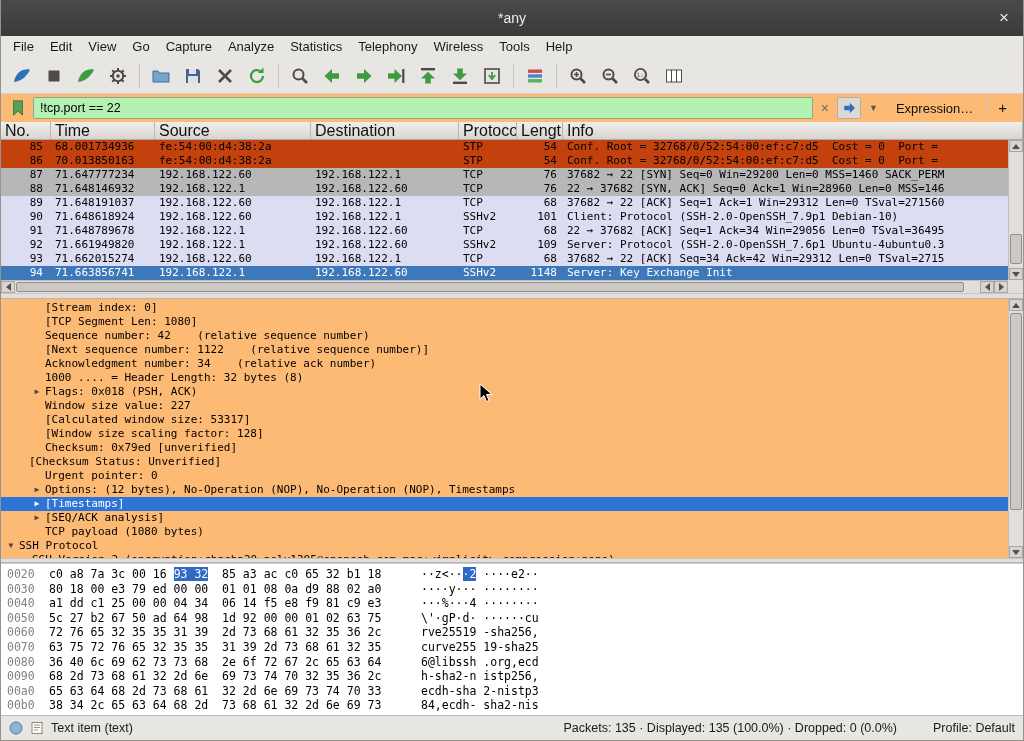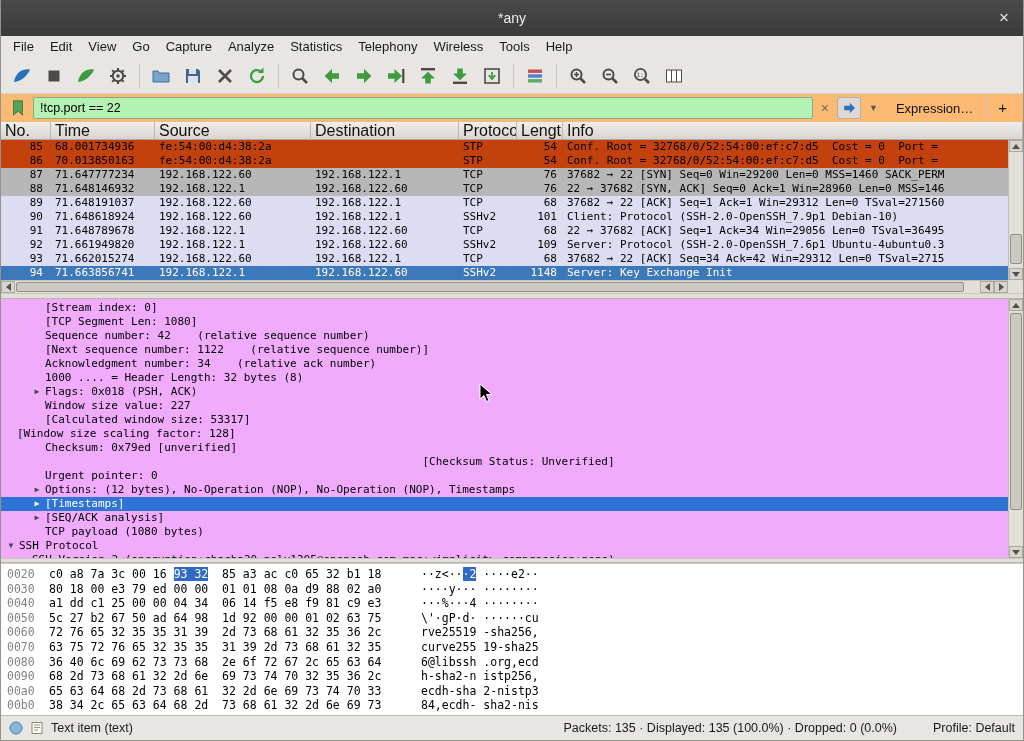--- a/index.html
+++ b/index.html
@@ -52,21 +52,21 @@
   .arr.up{border-left:4px solid transparent;border-right:4px solid transparent;border-bottom:5px solid #54504c;}
   .arr.down{border-left:4px solid transparent;border-right:4px solid transparent;border-top:5px solid #54504c;}
   .arr.left{border-top:4px solid transparent;border-bottom:4px solid transparent;border-right:5px solid #54504c;}
   .arr.right{border-top:4px solid transparent;border-bottom:4px solid transparent;border-left:5px solid #54504c;}
   .vthumb{position:absolute;left:1px;width:12px;background:#ccc8c4;border:1px solid #938f8b;border-radius:2px;}
   .hthumb{position:absolute;top:1px;height:10px;background:#ccc8c4;border:1px solid #938f8b;border-radius:2px;}
   
   .splitter{flex:none;background:#e2dfdb;border-top:1px solid #cac6c2;border-bottom:1px solid #b8b4b0;}
   .sp1{height:6px;} .sp2{height:5px;}
   
-  .details{flex:1;position:relative;background:#f0abfc;overflow:hidden;}
+  .details{flex:1;position:relative;background:#fdba74;overflow:hidden;}
   .details-body{position:absolute;top:0;left:0;right:15px;bottom:0;overflow:hidden;padding-top:2px;font-family:"DejaVu Sans Mono",monospace;}
   .dline{height:14px;line-height:14px;font-size:11px;color:#000;white-space:pre;overflow:hidden;}
   .expander{display:inline-block;width:16px;font-size:8px;color:#4a4a4a;text-align:center;vertical-align:top;}
   .dline.sel{background:#2e74d6;color:#fff;}
   .dline.sel .expander{color:#fff;}
   .dvscroll{position:absolute;top:0;right:0;bottom:0;width:15px;background:#e2dfdb;border-left:1px solid #c2beba;}
   
   .hexpane{flex:none;height:152px;background:#fff;font-family:"DejaVu Sans Mono",monospace;padding:3px 0 0 6px;overflow:hidden;border-top:1px solid #d0ccc8;}
   .hline{height:14.6px;line-height:14.6px;font-size:11.5px;white-space:pre;color:#000;}
   .hoff{color:#828282;display:inline-block;width:42px;}
@@ -386,23 +386,23 @@
     <div class="details-body" id="details-body">
         <div class="dline" style="padding-left: 28px;"><span class="expander"></span><span>[Stream index: 0]</span></div>
         <div class="dline" style="padding-left: 28px;"><span class="expander"></span><span>[TCP Segment Len: 1080]</span></div>
         <div class="dline" style="padding-left: 28px;"><span class="expander"></span><span>Sequence number: 42    (relative sequence number)</span></div>
         <div class="dline" style="padding-left: 28px;"><span class="expander"></span><span>[Next sequence number: 1122    (relative sequence number)]</span></div>
         <div class="dline" style="padding-left: 28px;"><span class="expander"></span><span>Acknowledgment number: 34    (relative ack number)</span></div>
         <div class="dline" style="padding-left: 28px;"><span class="expander"></span><span>1000 .... = Header Length: 32 bytes (8)</span></div>
         <div class="dline" style="padding-left: 28px;"><span class="expander">▶</span><span>Flags: 0x018 (PSH, ACK)</span></div>
         <div class="dline" style="padding-left: 28px;"><span class="expander"></span><span>Window size value: 227</span></div>
         <div class="dline" style="padding-left: 28px;"><span class="expander"></span><span>[Calculated window size: 53317]</span></div>
-        <div class="dline" style=""><span class="expander"></span><span>[Window size scaling factor: 128]</span></div>
+        <div class="dline" style="padding-left: 28px;"><span class="expander"></span><span>[Window size scaling factor: 128]</span></div>
         <div class="dline" style="padding-left: 28px;"><span class="expander"></span><span>Checksum: 0x79ed [unverified]</span></div>
-        <div class="dline" style="padding-left: 12px; text-align: center;"><span class="expander"></span><span>[Checksum Status: Unverified]</span></div>
+        <div class="dline" style="padding-left: 12px;"><span class="expander"></span><span>[Checksum Status: Unverified]</span></div>
         <div class="dline" style="padding-left: 28px;"><span class="expander"></span><span>Urgent pointer: 0</span></div>
         <div class="dline" style="padding-left: 28px;"><span class="expander">▶</span><span>Options: (12 bytes), No-Operation (NOP), No-Operation (NOP), Timestamps</span></div>
         <div class="dline sel" style="padding-left: 28px;"><span class="expander">▶</span><span>[Timestamps]</span></div>
         <div class="dline" style="padding-left: 28px;"><span class="expander">▶</span><span>[SEQ/ACK analysis]</span></div>
         <div class="dline" style="padding-left: 28px;"><span class="expander"></span><span>TCP payload (1080 bytes)</span></div>
         <div class="dline" style="padding-left: 2px;"><span class="expander">▼</span><span>SSH Protocol</span></div>
         <div class="dline" style="padding-left: 15px;"><span class="expander">▶</span><span>SSH Version 2 (encryption:chacha20-poly1305@openssh.com mac:&lt;implicit&gt; compression:none)</span></div>
       </div>
     <div class="dvscroll">
       <div class="sbtn" style="top:0;left:0;">

